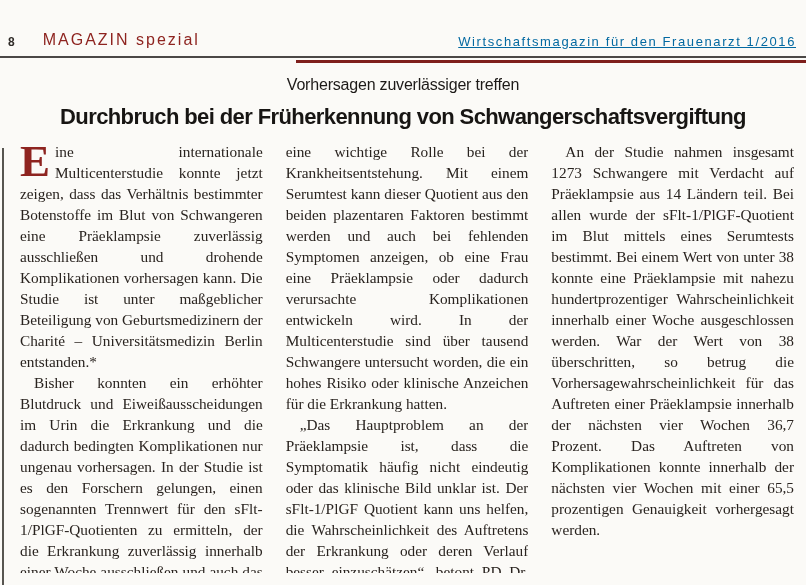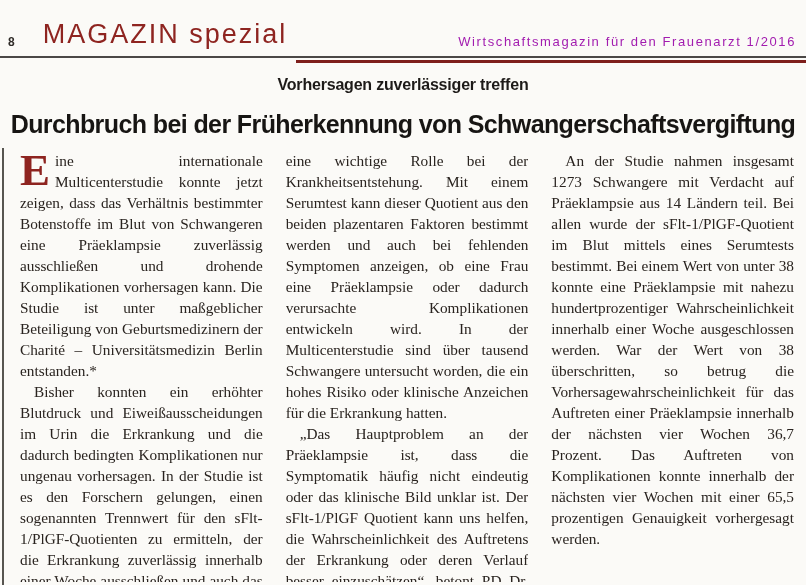--- a/index.html
+++ b/index.html
@@ -19,50 +19,50 @@
     padding:16px 10px 6px 8px;
     height:32px;
   }
   .pagenum{
     font-family:"Liberation Sans","DejaVu Sans",sans-serif;
     font-size:12px;font-weight:bold;color:#2f2b28;
     margin-right:28px;line-height:1;
   }
   .brand{
     font-family:"Liberation Sans","DejaVu Sans",sans-serif;
-    font-size:27px;font-weight:500;color:#8e2420;
+    font-size:16px;font-weight:500;color:#8e2420;
     letter-spacing:2px;line-height:1;white-space:nowrap;
   }
   .issue{
     font-family:"Liberation Sans","DejaVu Sans",sans-serif;
-    font-size:13px;color:#a21caf;letter-spacing:1.6px;
-    margin-left:auto;line-height:1;white-space:nowrap;
+    font-size:13px;color:#0369a1;letter-spacing:1.6px;
+    margin-left:auto;line-height:1;white-space:nowrap;text-decoration:underline;
   }
   .rule-gray{
     position:absolute;left:0;top:56px;width:806px;height:2px;
     background:#4b4846;
   }
   .rule-red{
     position:absolute;left:296px;top:60px;width:510px;height:3px;
     background:#7e1f1c;
   }
 
   
   .kicker{
     margin-top:22px;
     text-align:center;
     font-family:"Liberation Sans","DejaVu Sans",sans-serif;
-    font-size:16px;font-weight:700;color:#1d1a18;
+    font-size:16px;font-weight:400;color:#1d1a18;
     letter-spacing:-0.2px;
   }
   .title{
-    margin:16px 0 0 0;
+    margin:10px 0 0 0;
     text-align:center;
     font-family:"Liberation Sans","DejaVu Sans",sans-serif;
-    font-size:25px;font-weight:bold;color:#171513;
+    font-size:22px;font-weight:bold;color:#171513;
     letter-spacing:-0.6px;
   }
 
   
   .columns{
     display:flex;
     gap:23px;
     padding:11px 12px 0 20px;
     height:432px;
   }

